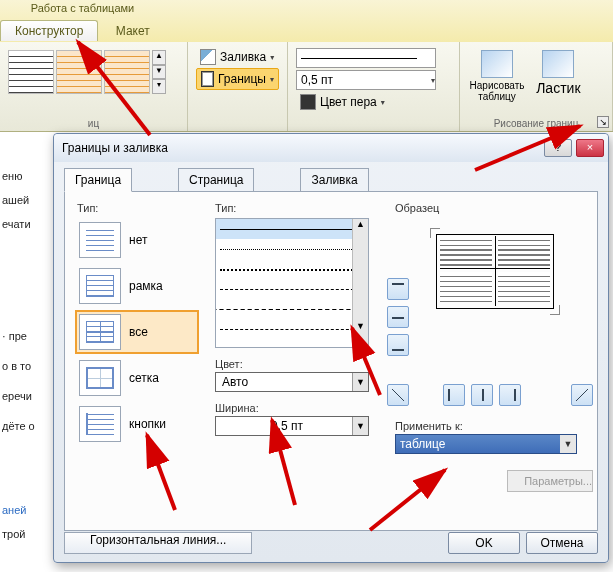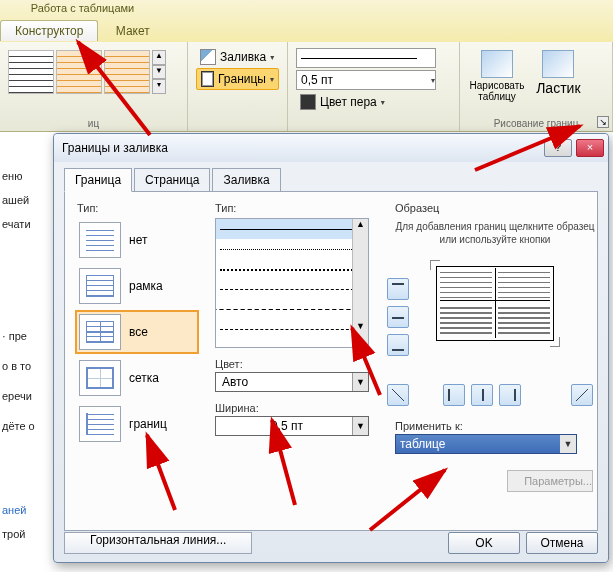--- a/index.html
+++ b/index.html
@@ -42,21 +42,21 @@
 .ruler { position: absolute; top: 132px; left: 0; right: 0; height: 16px; background: #f4f4f4; border-bottom: 1px solid #ccc; font-size: 10px; color: #666; padding-left: 4px; }
 .doc-text { position: absolute; left: 2px; font-size: 11px; color: #222; }
 
 
 .dialog { position: absolute; left: 53px; top: 133px; width: 556px; height: 430px; background: linear-gradient(#eef2f7, #e2e8ef); border: 1px solid #6d86a8; border-radius: 4px; box-shadow: 2px 4px 12px rgba(0,0,0,.35); }
 .titlebar { height: 28px; background: linear-gradient(#f6f9fd,#dde6f1); border-radius: 4px 4px 0 0; display: flex; align-items: center; padding-left: 8px; font-size: 12px; }
 .titlebar .title-text { flex: 1; }
 .winbtn { width: 28px; height: 18px; margin-right: 4px; border: 1px solid #7a8aa2; background: linear-gradient(#f0f0f0,#d8d8d8); border-radius: 2px; text-align: center; line-height: 14px; font-size: 11px; cursor: pointer; font-family: Arial; }
 .winbtn.close { background: linear-gradient(#e78, #c34); color: #fff; border-color: #a23; }
 
-.dialog-tabs { display: flex; padding: 6px 10px 0 10px; }
+.dialog-tabs { display: flex; padding: 6px 10px 0 10px; gap: 44px; }
 .dtab { padding: 4px 10px; border: 1px solid #9aa6b6; background: #eef2f7; margin-right: 2px; cursor: pointer; }
 .dtab.active { background: #fcfcfc; border-bottom: 1px solid #fcfcfc; position: relative; z-index: 2; }
 .dtab-panel { margin: -1px 10px 0 10px; border: 1px solid #9aa6b6; background: #fcfcfc; height: 340px; position: relative; padding: 10px 12px; }
 
 .section-label { font-size: 11px; color: #333; }
 .type-col { position: absolute; left: 12px; top: 10px; width: 120px; }
 .type-item { display: flex; align-items: center; gap: 8px; margin: 6px 0; padding: 2px; cursor: pointer; }
 .type-item.selected { outline: 2px solid #f0a030; background: #fde9c7; }
 .type-icon { width: 42px; height: 36px; border: 1px solid #9aa6b6; background: #fff; position: relative; }
 .ti-none::before { content:''; position:absolute; inset:6px; background:repeating-linear-gradient(0deg,#6a8cc8 0,#6a8cc8 1px,transparent 1px,transparent 5px); }
@@ -238,21 +238,21 @@
       <div class="type-item selected">
         <div class="type-icon ti-all"></div>
         <span>все</span>
       </div>
       <div class="type-item">
         <div class="type-icon ti-grid"></div>
         <span>сетка</span>
       </div>
       <div class="type-item">
         <div class="type-icon ti-other"></div>
-        <span>границ</span>
+        <span>кнопки</span>
       </div>
     </div>
 
     <div class="mid-col">
       <div class="section-label">Тип:</div>
       <div class="style-list">
         <div class="row r1"></div>
         <div class="row r2"></div>
         <div class="row r3"></div>
         <div class="row r4"></div>
@@ -272,21 +272,20 @@
 
       <div class="section-label" style="margin-top:10px">Ширина:</div>
       <div class="combo">
         <span style="flex:1;text-align:center">0,5 пт</span>
         <span class="arrow">▼</span>
       </div>
     </div>
 
     <div class="right-col">
       <div class="section-label">Образец</div>
-      <div class="preview-hint">Для добавления границ щелкните образец или используйте кнопки</div>
       <div class="preview-box">
         <div class="preview-corner tl"></div>
         <div class="preview-corner br"></div>
         <div class="cell cA"></div>
         <div class="cell cB"></div>
         <div class="cell cC"></div>
         <div class="cell cD"></div>
         <div class="frame"></div>
         <div class="midv"></div>
         <div class="midh"></div>

